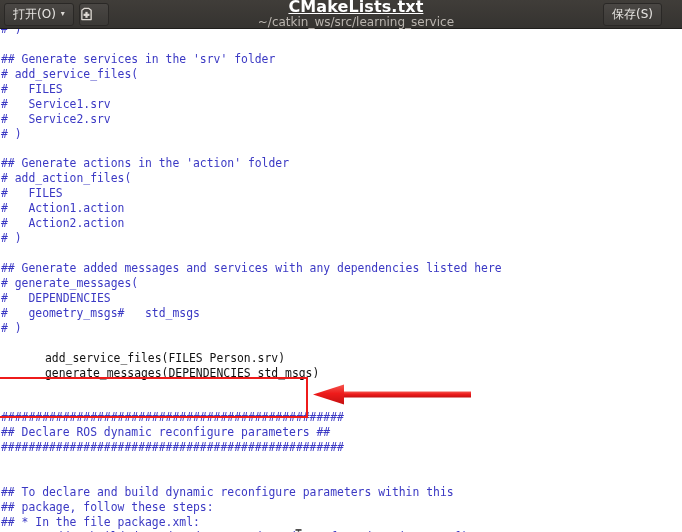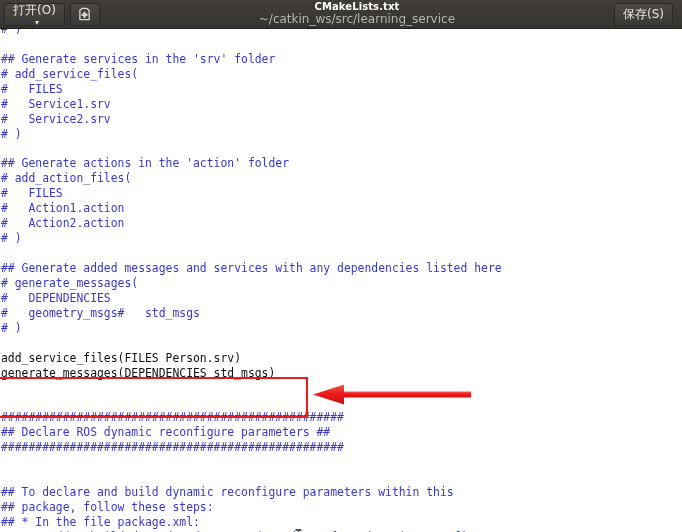--- a/index.html
+++ b/index.html
@@ -41,25 +41,23 @@
 
   .tb-btn {
     height: 23px;
     background: linear-gradient(to bottom, #4a4744, #3b3936);
     border: 1px solid #2a2826;
     border-radius: 3px;
     color: #e8e6e3;
     font-size: 12px;
     display: flex;
     align-items: center;
-    justify-content: center;
     padding: 0 8px;
     cursor: pointer;
     white-space: nowrap;
-    flex-direction: column;
   }
 
   .tb-btn .caret {
     margin-left: 5px;
     font-size: 8px;
     line-height: 1;
     color: #ddd9d5;
   }
 
   .tb-icon-btn {
@@ -75,33 +73,34 @@
 
   .tb-center {
     flex: 1 1 auto;
     text-align: center;
     line-height: 1.05;
     overflow: hidden;
   }
 
   .tb-title {
     color: #ffffff;
-    font-size: 10px;
+    font-size: 16px;
     font-weight: bold;
     letter-spacing: .1px;
+    text-decoration: underline;
   }
 
   .tb-subtitle {
     color: #b9b4ae;
     font-size: 12px;
   }
 
   .tb-right {
     flex: 0 0 auto;
-    padding-right: 9px;
+    padding-right: 20px;
   }
 
   
   .editor {
     position: absolute;
     left: 0; top: 29px;
     width: 682px;
     height: 503px;
     background: #ffffff;
     overflow: hidden;
@@ -114,21 +113,21 @@
     padding-left: 1px;
     font-family: "DejaVu Sans Mono", "Liberation Mono", monospace;
     font-size: 11.4px;
     line-height: 14.95px;
     white-space: pre;
     color: #3b39c4;
     letter-spacing: 0px;
   }
 
   .code .ln { display: block; height: 14.95px; }
-  .code .ln.code-plain { color: #111111; }
+  .code .ln.code-plain { color: #111111; margin-left: 44px; }
   .code .ln.blank { color: transparent; }
 
   
   .redbox {
     position: absolute;
     left: -2px;
     top: 348px;
     width: 310px;
     height: 41px;
     border: 2px solid #ee1b1b;

